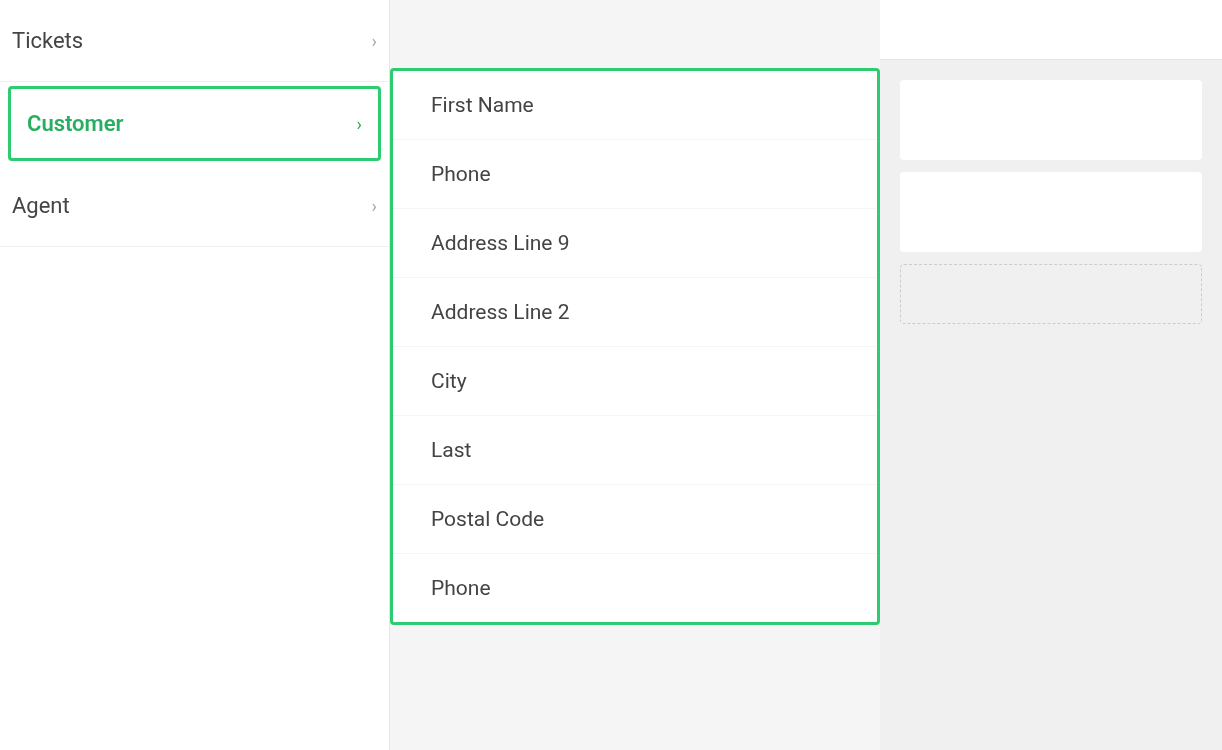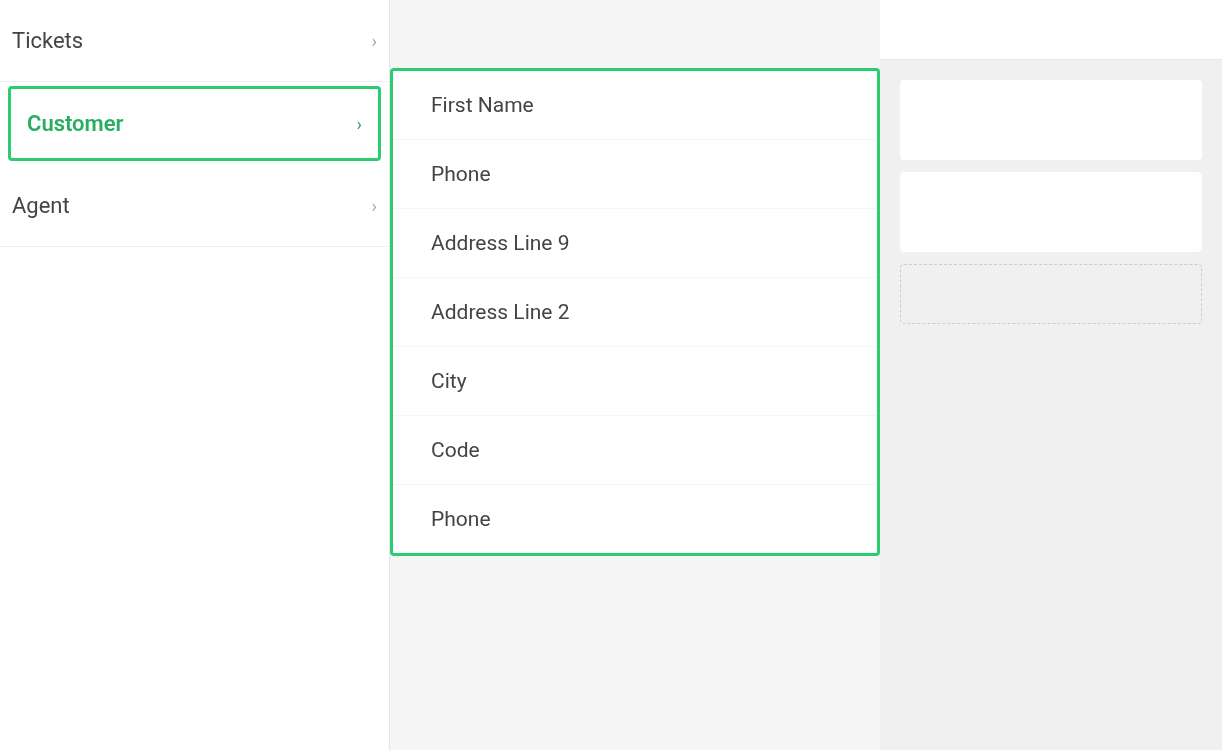--- a/index.html
+++ b/index.html
@@ -158,21 +158,22 @@
   </div>
 
 </div>
 
 <div class="dropdown-panel">
 <div class="dropdown-item">First Name</div>
     <div class="dropdown-item">Phone</div>
     <div class="dropdown-item">Address Line 9</div>
     <div class="dropdown-item">Address Line 2</div>
     <div class="dropdown-item">City</div>
-    <div class="dropdown-item">Code</div>
+    <div class="dropdown-item">Last</div>
+    <div class="dropdown-item">Postal Code</div>
     <div class="dropdown-item">Phone</div>
   </div>
 
 <div class="right-panel">
   <div class="right-tabs">
   </div>
   <div class="right-content">
     <div class="content-block"></div>
     <div class="content-block"></div>
     <div class="content-block dashed"></div>

